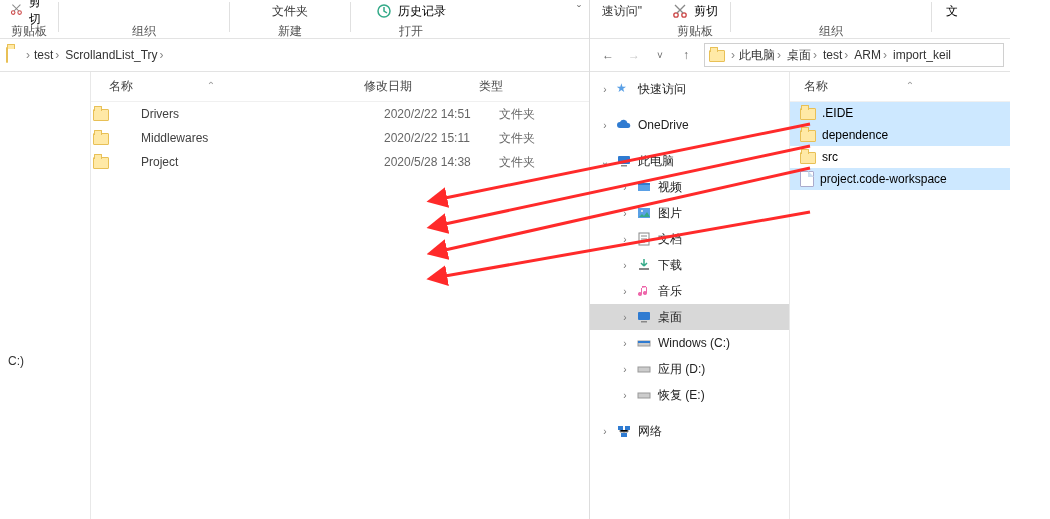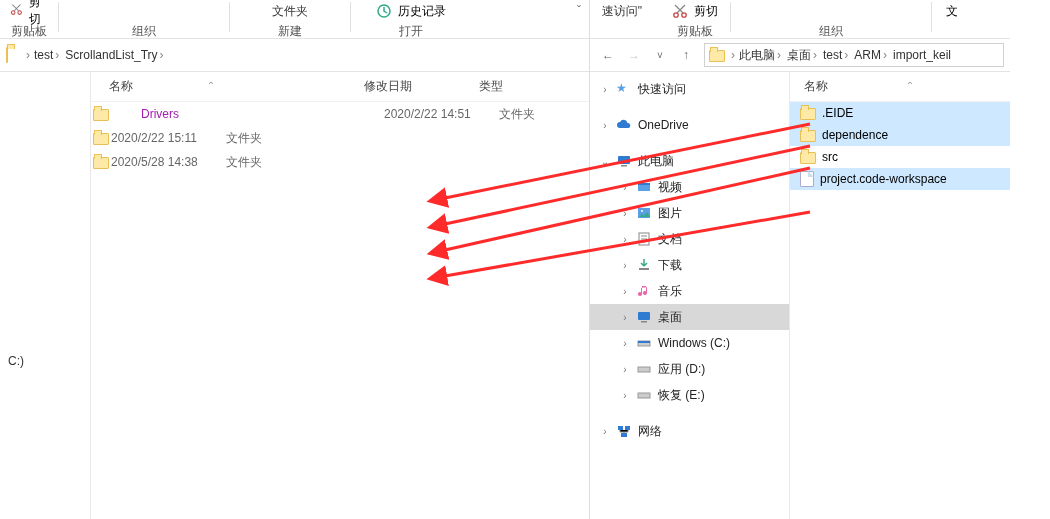--- a/index.html
+++ b/index.html
@@ -30,21 +30,21 @@
 .content{flex:1;position:relative;}
 .cols{display:flex;height:30px;align-items:center;border-bottom:1px solid #f0f0f0;color:#444;}
 .col{padding:0 8px;position:relative;}
 .col .sort{position:absolute;top:2px;left:50%;transform:translateX(-50%);color:#999;font-size:10px;}
 .col-name{width:265px;margin-left:0;}
 .col-date{width:115px;}
 .col-type{width:90px;}
 .list{}
 .row{display:flex;align-items:center;height:24px;}
 .row .c-icon{width:20px;display:flex;justify-content:center;}
-.row .c-name{width:245px;padding-left:2px;color:#a21caf;margin-left:28px;}
+.row .c-name{width:245px;padding-left:2px;color:#404040;margin-left:28px;}
 .row .c-date{width:115px;color:#666;}
 .row .c-type{width:90px;color:#666;}
 .overlay-text{position:absolute;color:#999;font-size:16px;}
 
 
 .pane-right .body2{display:flex;height:calc(100% - 72px);}
 .tree{width:200px;border-right:1px solid #e8e8e8;padding-top:4px;}
 .tnode{display:flex;align-items:center;height:26px;padding-left:10px;gap:6px;color:#222;}
 .tnode.indent1{padding-left:30px;}
 .tnode.sel{background:#d8d8d8;}
@@ -151,27 +151,29 @@
                 <span class="folder"></span>
               </div>
           <div class="c-name">Drivers</div>
           <div class="c-date">2020/2/22 14:51</div>
           <div class="c-type">文件夹</div>
         </div>
         <div class="row">
           <div class="c-icon">
                 <span class="folder"></span>
               </div>
+          <div class="c-name">Middlewares</div>
           <div class="c-date">2020/2/22 15:11</div>
           <div class="c-type">文件夹</div>
         </div>
         <div class="row">
           <div class="c-icon">
                 <span class="folder"></span>
               </div>
+          <div class="c-name">Project</div>
           <div class="c-date">2020/5/28 14:38</div>
           <div class="c-type">文件夹</div>
         </div>
       </div>
     </div>
   </div>
 </div>
 
 <div class="pane pane-right">
   <div class="ribbon">

